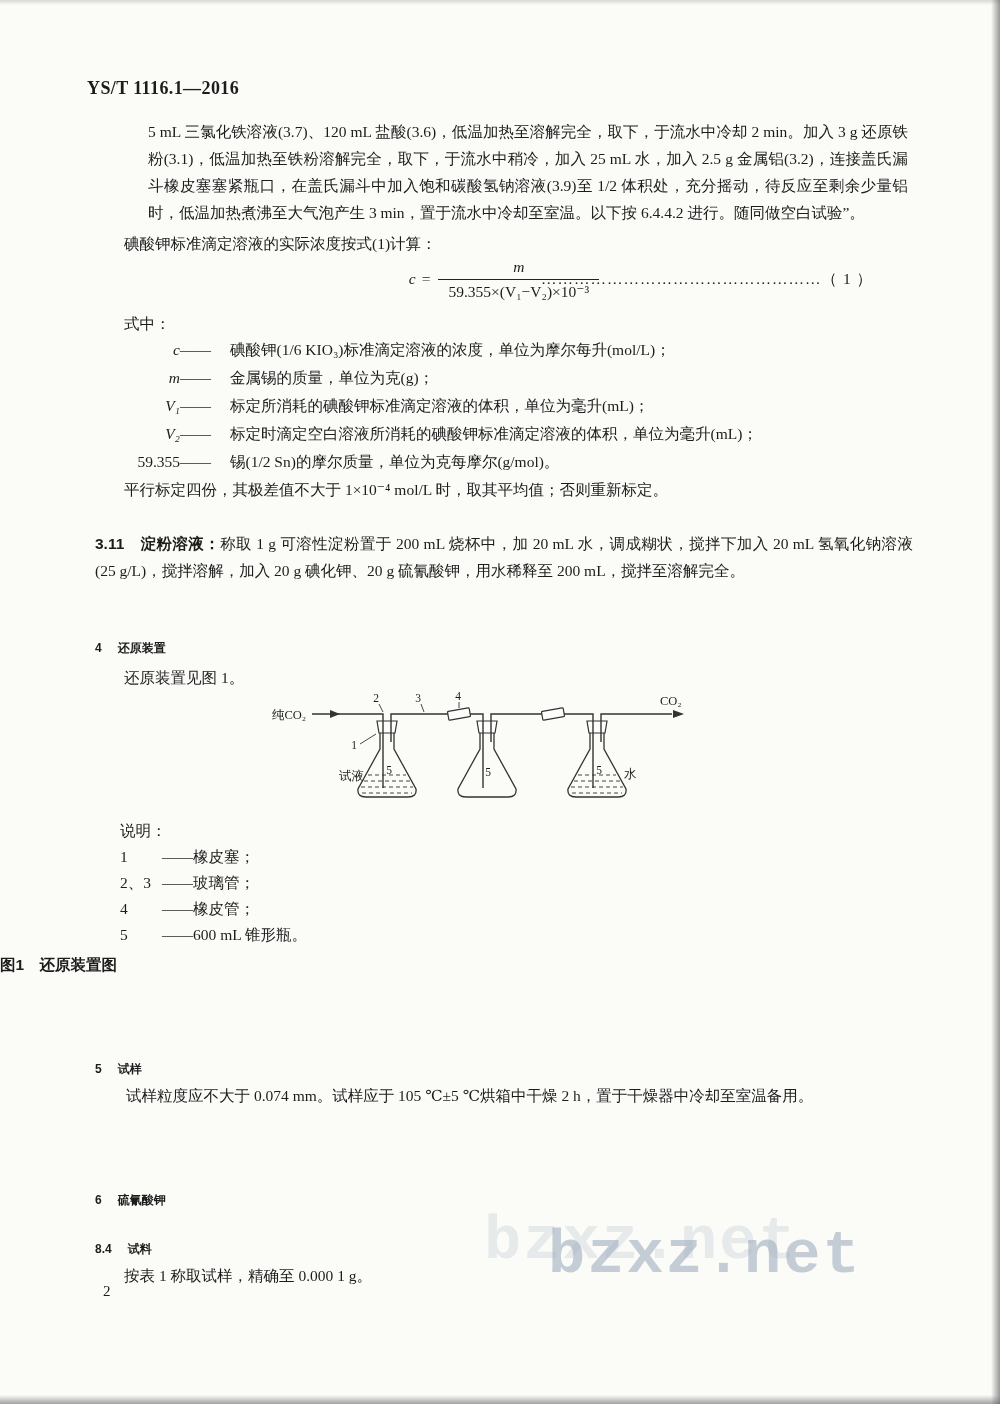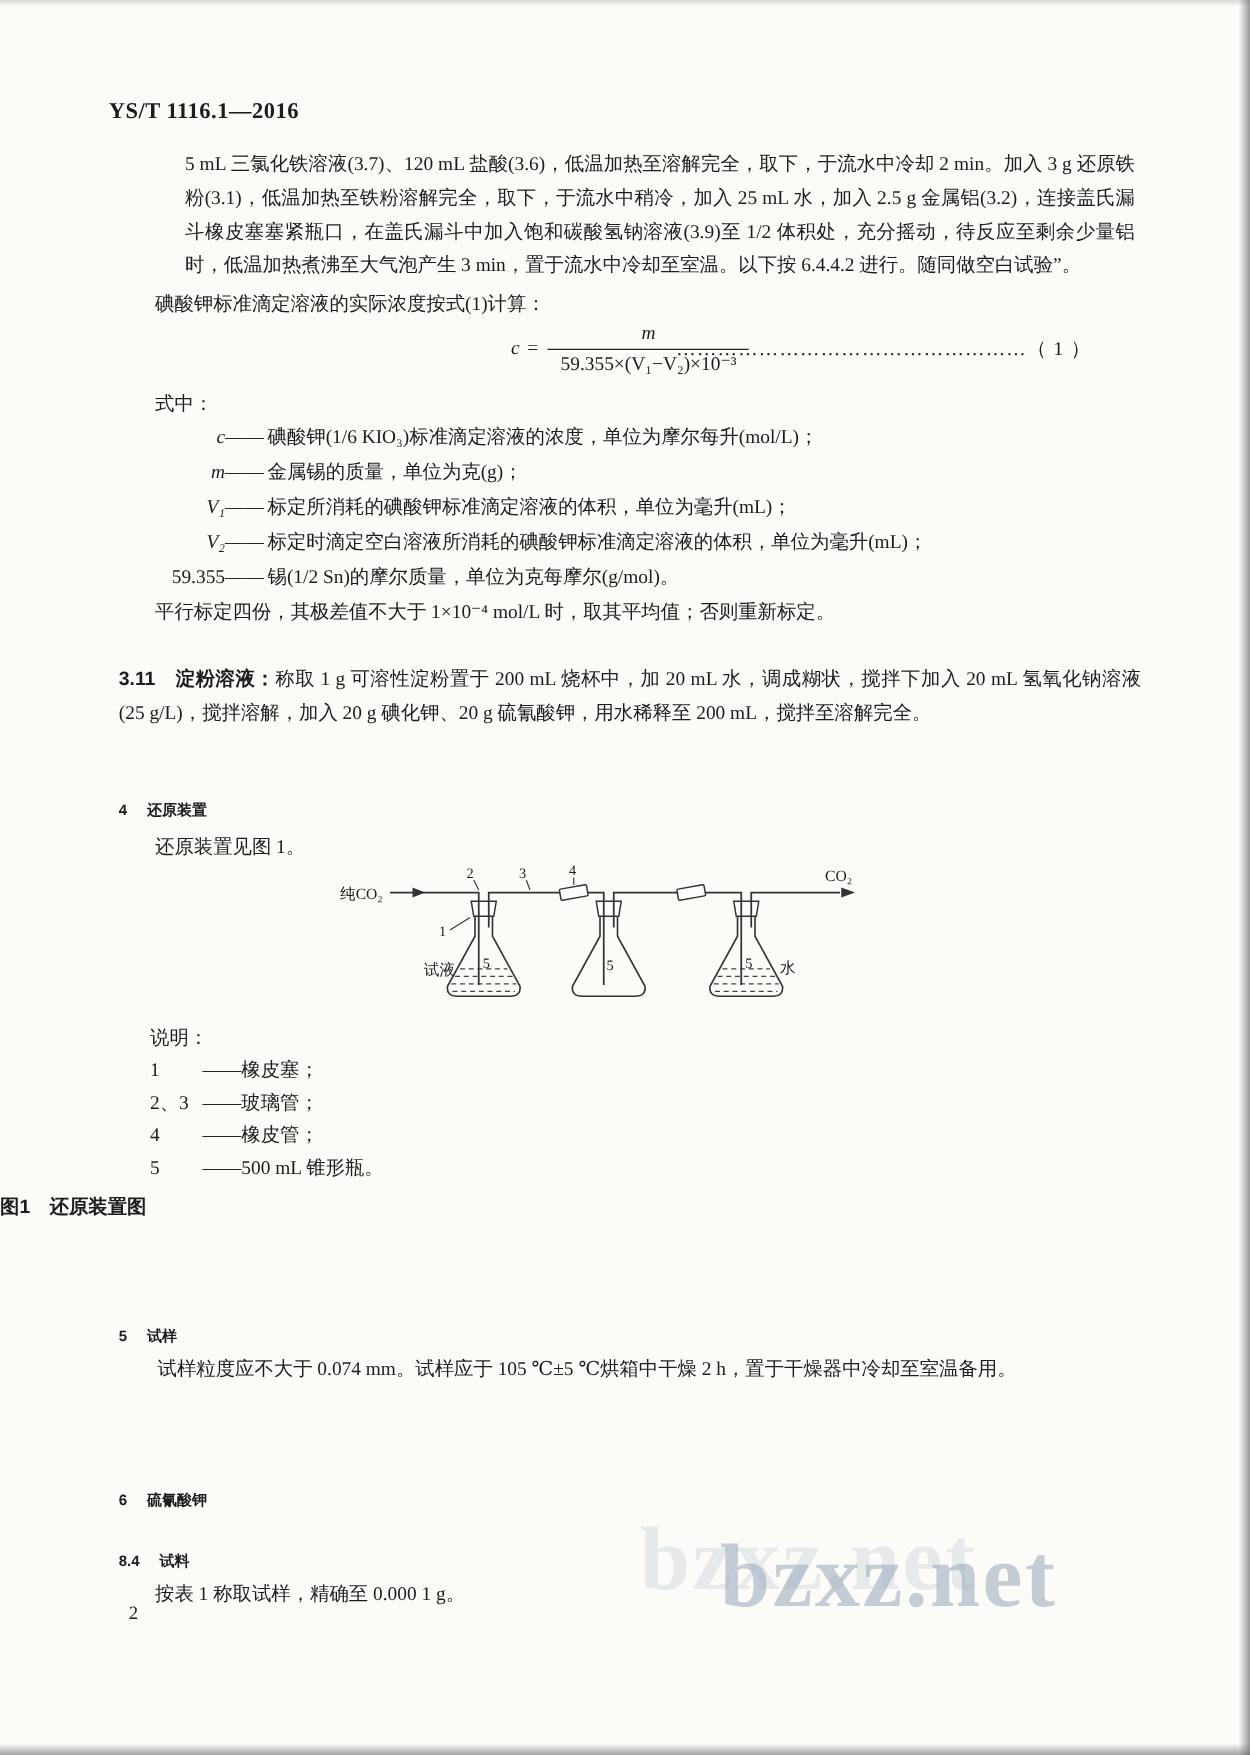--- a/index.html
+++ b/index.html
@@ -25,21 +25,21 @@
   .frac .num{display:block;padding:0 10px 2px;border-bottom:1.4px solid #222;font-style:italic;}
   .frac .den{display:block;padding:2px 10px 0;}
   .f-ref{position:absolute;right:40px;top:14px;letter-spacing:1px;}
   .where{left:124px;top:310px;line-height:27px;}
   
   .defs{left:95px;top:336px;width:818px;}
   .def-row{display:flex;line-height:28px;}
   .def-sym{width:116px;text-align:right;white-space:nowrap;flex:0 0 116px;}
   .def-sym .sym-var{font-style:italic;}
   .def-row.roman .sym-var{font-style:normal;}
-  .def-desc{flex:1;margin-left:3px;}
+  .def-desc{flex:1;margin-left:19px;}
   .parallel{left:124px;top:476px;line-height:27px;}
   .clause311{left:95px;top:530px;width:818px;}
   .clause311 .lead{font-family:"Liberation Sans","DejaVu Sans",sans-serif;font-weight:bold;}
   
   .heading{font-family:Liberation Sans, sans-serif;font-weight:bold;font-size:12px;margin-top:24px;}
   .heading .num{margin-right:16px;}
   .h4{left:95px;top:616px;}
   .s4p{left:124px;top:664px;line-height:27px;}
   
   .figure{left:272px;top:692px;width:440px;height:160px;}
@@ -61,26 +61,25 @@
   .caption{left:0;top:955px;width:884px;font-family:"Liberation Sans","DejaVu Sans",sans-serif;font-weight:bold;}
   .h5{left:95px;top:1037px;}
   .s5p{left:95px;top:1082px;width:818px;text-indent:2em;}
   .h6{left:95px;top:1168px;}
   .h61{left:95px;top:1217px;}
   .s61p{left:124px;top:1262px;line-height:27px;}
   .pagenum{left:103px;top:1283px;font-size:15px;}
   
   .watermark{
     left:548px;top:1220px;
-    font-family:Liberation Serif, serif;
-    font-weight:bold;font-size:72px;letter-spacing:2px;
+    font-family:Liberation Mono, monospace;
+    font-weight:bold;font-size:62px;letter-spacing:2px;
     color:rgba(152,167,186,0.55);
     text-shadow:-64px -14px 0 rgba(160,173,190,0.22);
     user-select:none;
-    margin-left:28px;
   }
   
   .edge-right{right:0;top:0;width:9px;height:100%;background:linear-gradient(to right,rgba(140,140,140,0) 0%,rgba(120,120,120,.5) 65%,rgba(85,85,85,.6) 100%);}
   .edge-bottom{left:0;bottom:0;width:100%;height:9px;background:linear-gradient(to bottom,rgba(140,140,140,0) 0%,rgba(120,120,120,.45) 65%,rgba(90,90,90,.55) 100%);}
   .edge-top{left:0;top:0;width:100%;height:5px;background:linear-gradient(to bottom,rgba(150,150,150,.35),rgba(150,150,150,0));}
 </style>
 </head>
 <body>
 
 <div class="page">
@@ -202,21 +201,21 @@
     <div class="legend-row">
       <span class="legend-key">2、3</span>
       <span>——玻璃管；</span>
     </div>
     <div class="legend-row">
       <span class="legend-key">4</span>
       <span>——橡皮管；</span>
     </div>
     <div class="legend-row">
       <span class="legend-key">5</span>
-      <span>——500 mL 锥形瓶。</span>
+      <span>——600 mL 锥形瓶。</span>
     </div>
   </div>
 
   <div class="abs caption">图1　还原装置图</div>
 
   <div class="abs heading h5">
     <span class="num">5</span><span>试样</span>
   </div>
 
   <p class="abs s5p just">试样粒度应不大于 0.074 mm。试样应于 105 ℃±5 ℃烘箱中干燥 2 h，置于干燥器中冷却至室温备用。</p>

